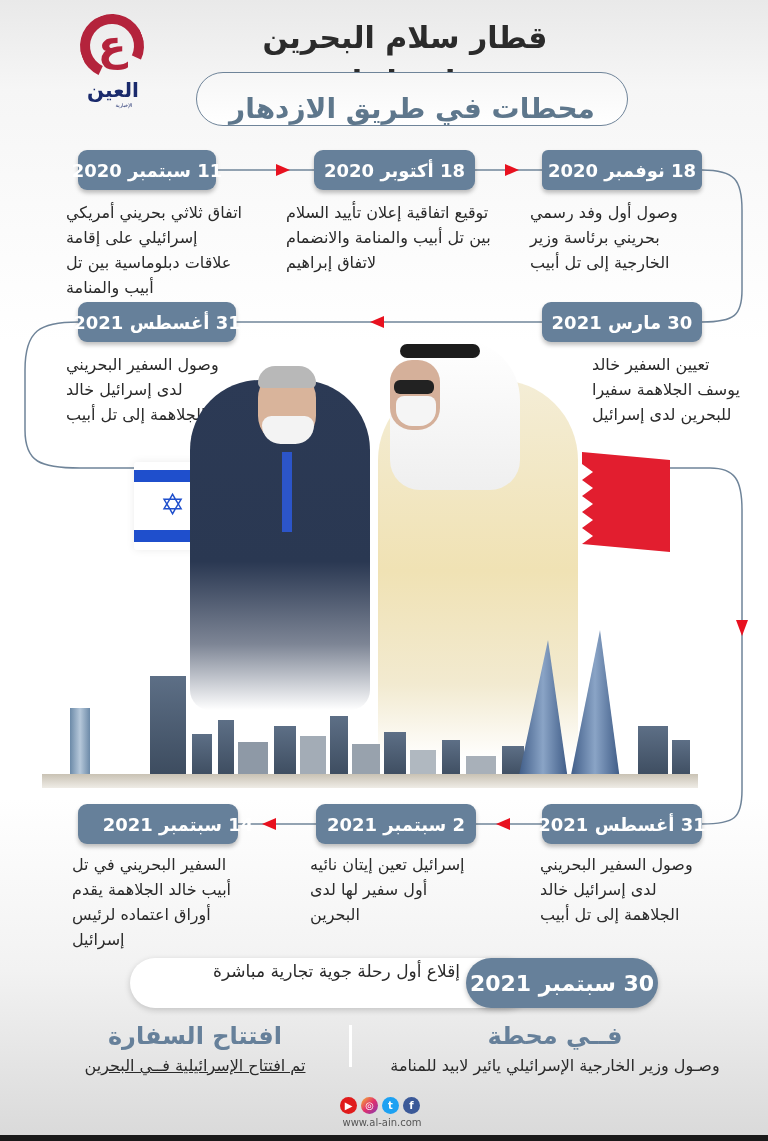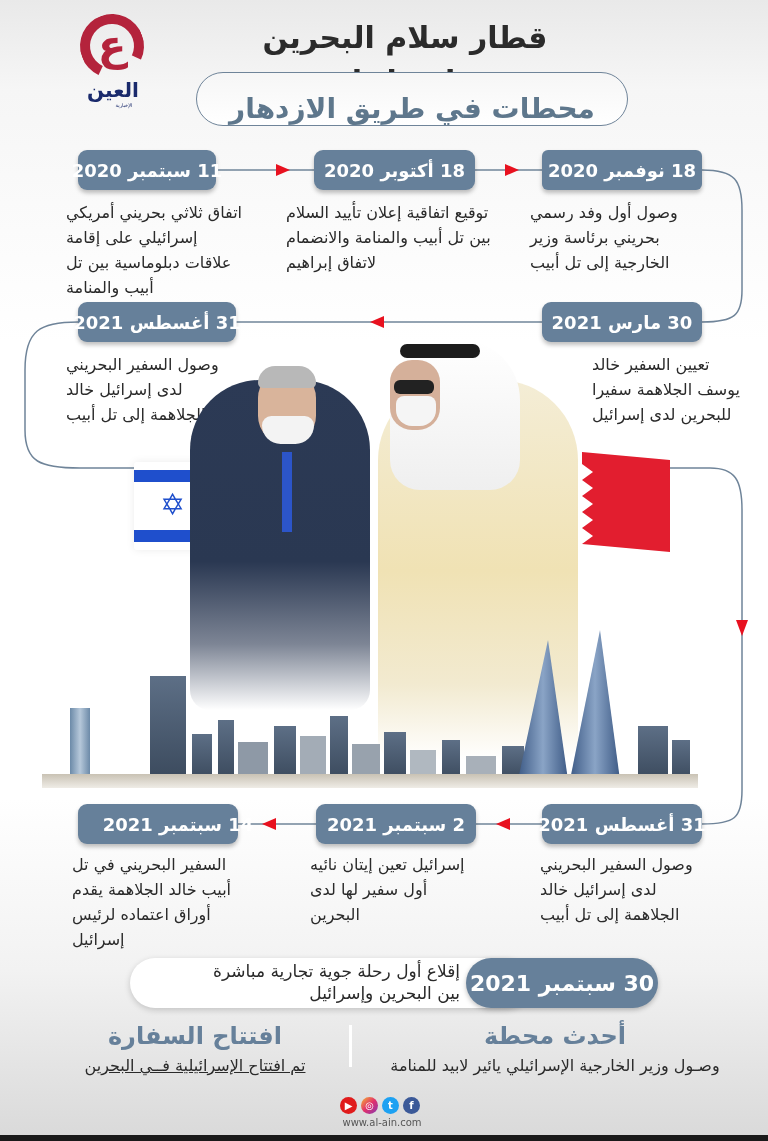--- a/index.html
+++ b/index.html
@@ -275,25 +275,24 @@
 
 <div class="badge" style="left:316px; top:804px; width:160px;">2 سبتمبر 2021</div>
 <div class="desc" style="left:310px; top:852px; width:172px;">إسرائيل تعين إيتان نائيه أول سفير لها لدى البحرين</div>
 
 <div class="badge" style="left:78px; top:804px; width:160px;padding-left:40px;">14 سبتمبر 2021</div>
 <div class="desc" style="left:72px; top:852px; width:176px;">السفير البحريني في تل أبيب خالد الجلاهمة يقدم أوراق اعتماده لرئيس إسرائيل</div>
 
 <div class="abs final-pill"></div>
 <div class="final-text">
   <div>إقلاع أول رحلة جوية تجارية مباشرة</div>
-  <div>بين البحرين وإسرائيل</div>
 </div>
 <div class="abs final-badge">30 سبتمبر 2021</div>
 
-<div class="info-title" style="left:430px; top:1022px; width:250px;">أحدث محطة</div>
+<div class="info-title" style="left:430px; top:1022px; width:250px;">فــي محطة</div>
 <div class="info-text" style="left:380px; top:1056px; width:350px;">وصـول وزير الخارجية الإسرائيلي يائير لابيد للمنامة</div>
 
 <div class="abs divider"></div>
 
 <div class="info-title" style="left:100px; top:1022px; width:190px;">افتتاح السفارة</div>
 <div class="info-text" style="left:70px; top:1056px; width:250px;text-decoration:underline;">تم افتتاح الإسرائيلية فــي البحرين</div>
 
 <div class="abs social">
   <span class="soc yt">▶</span>
   <span class="soc ig">◎</span>

